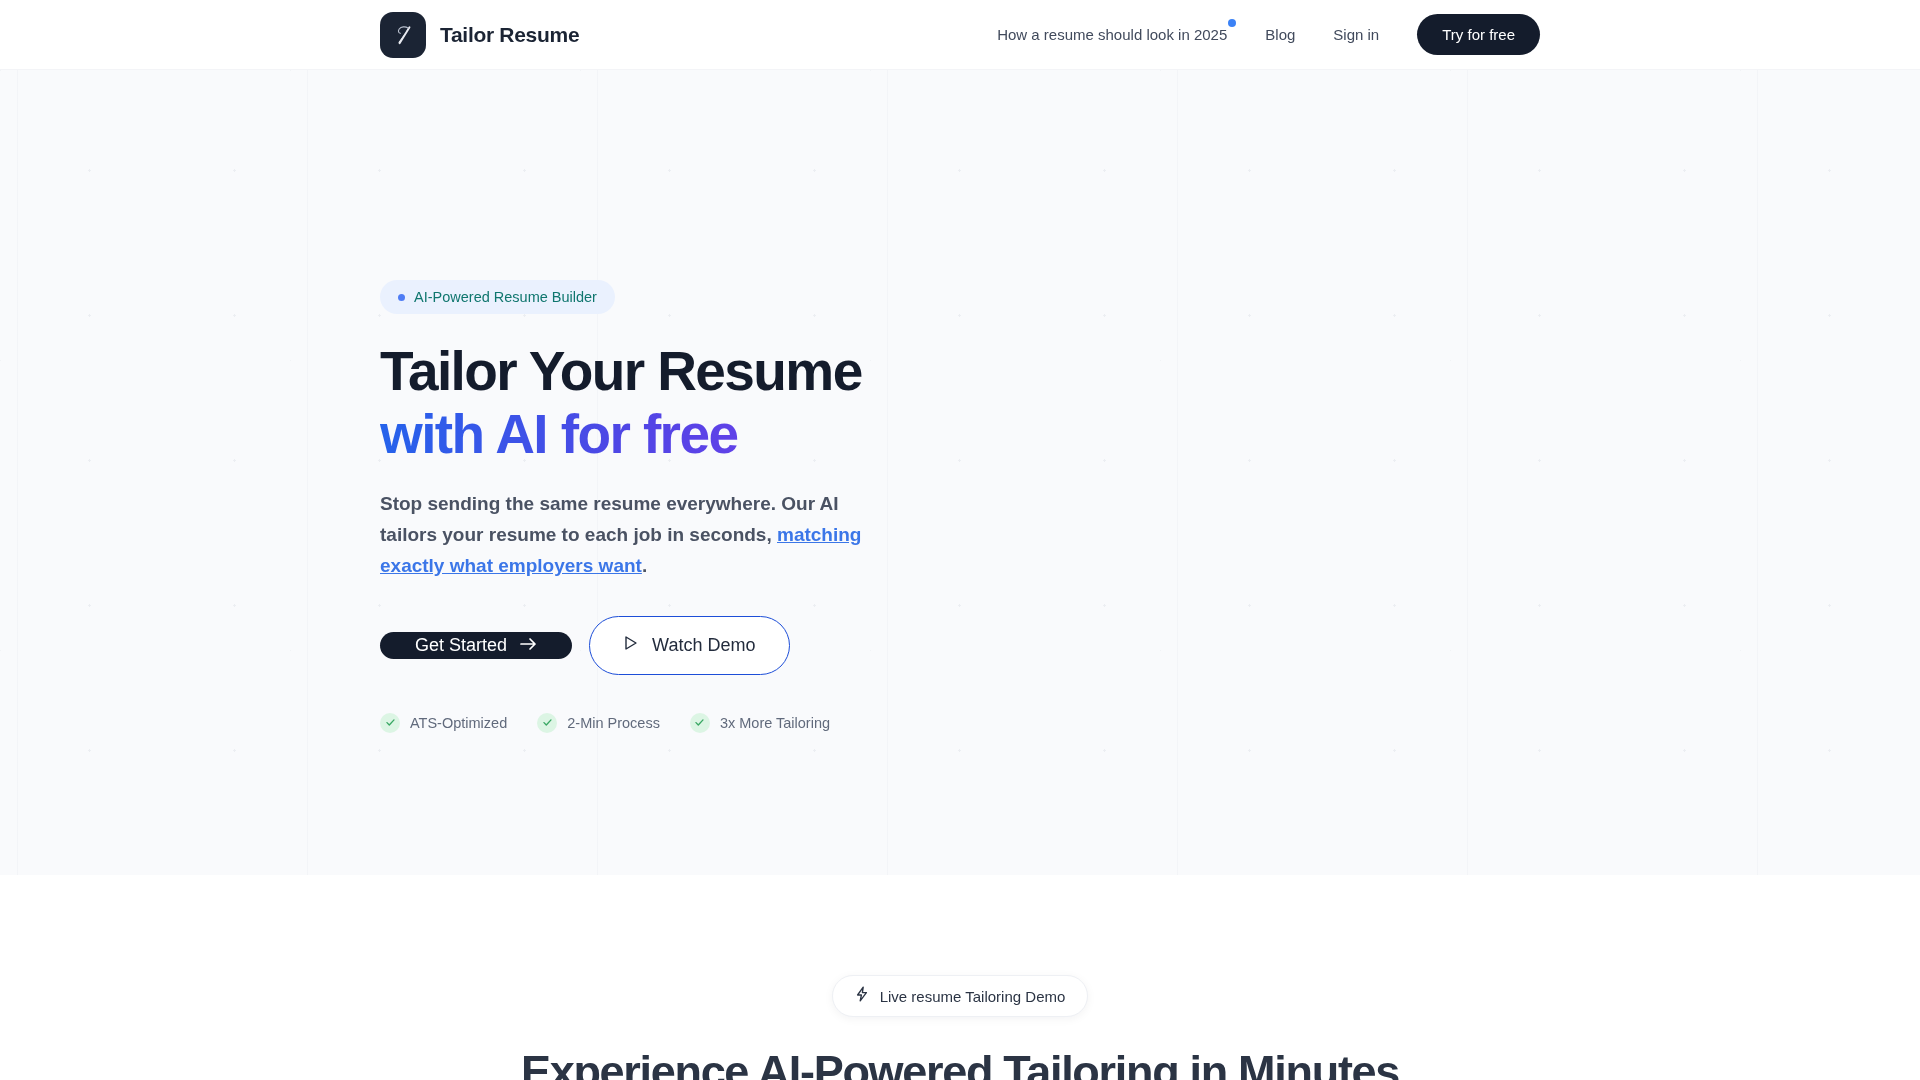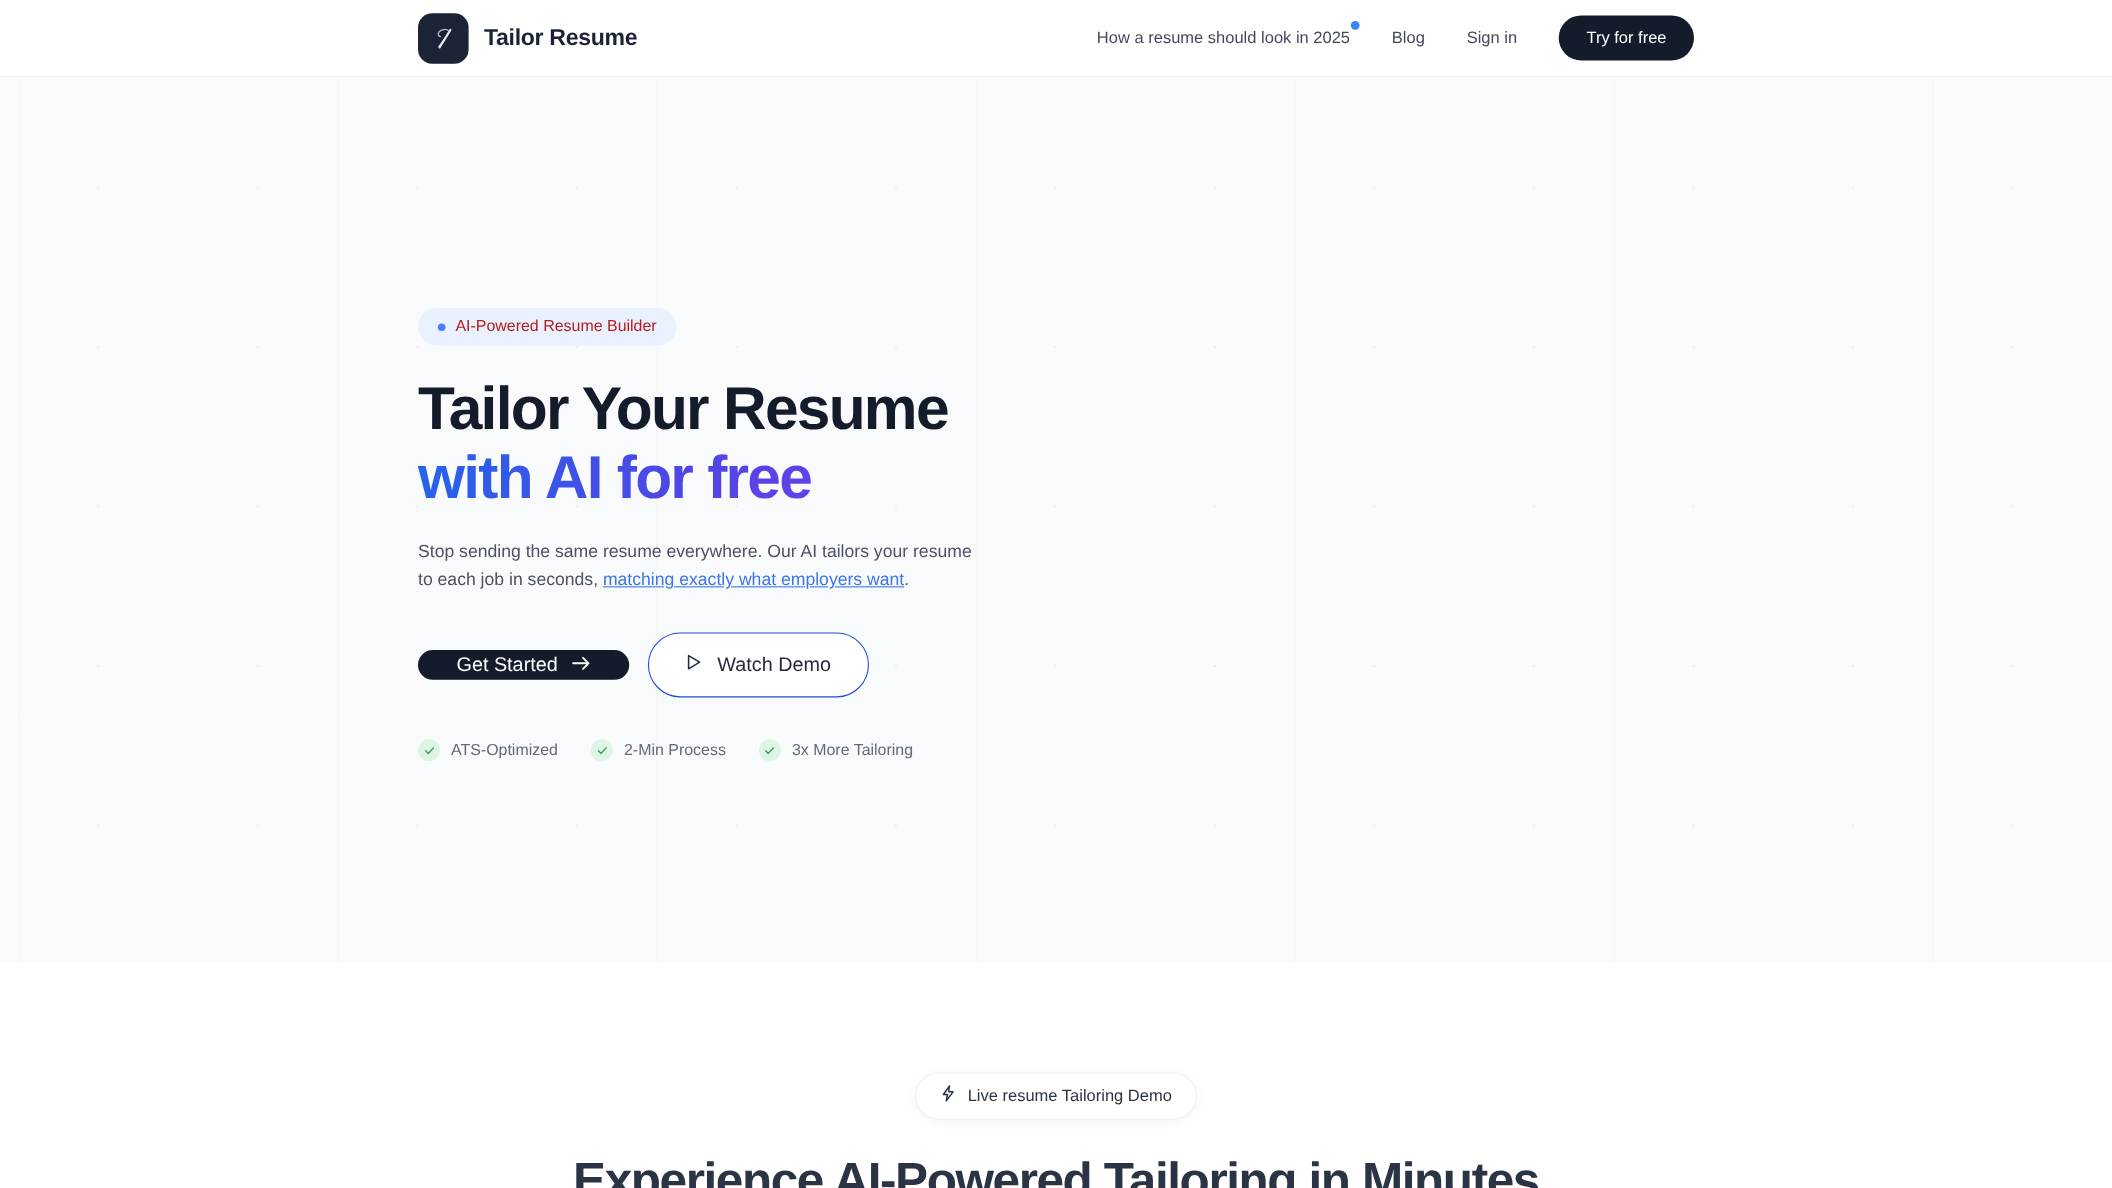--- a/index.html
+++ b/index.html
@@ -155,21 +155,21 @@
   }
   .badge-dot {
     width: 7px;
     height: 7px;
     border-radius: 50%;
     background: #4f7df5;
     flex: none;
   }
   .badge-text {
     font-size: 14.5px;
-    color: #b91c1c;
+    color: #0f766e;
     white-space: nowrap;
   }
 
   .headline {
     font-size: 55px;
     line-height: 1.14;
     font-weight: bold;
     letter-spacing: -1.6px;
     color: #141c2c;
     margin-bottom: 24px;
@@ -177,25 +177,26 @@
   .headline-line2 {
     display: block;
     background: linear-gradient(95deg, #2563eb 0%, #4f46e5 45%, #7c3aed 100%);
     -webkit-background-clip: text;
     background-clip: text;
     -webkit-text-fill-color: transparent;
     color: #4f46e5;
   }
 
   .subhead {
-    font-size: 16px;
+    font-size: 19px;
     line-height: 1.62;
     color: #4a5263;
     width: 520px;
     margin-bottom: 34px;
+    font-weight: bold;
   }
   .subhead-accent { color: #3b76e8; }
 
   .cta-row {
     display: flex;
     align-items: center;
     gap: 17px;
     margin-bottom: 38px;
   }
   .btn-primary {

